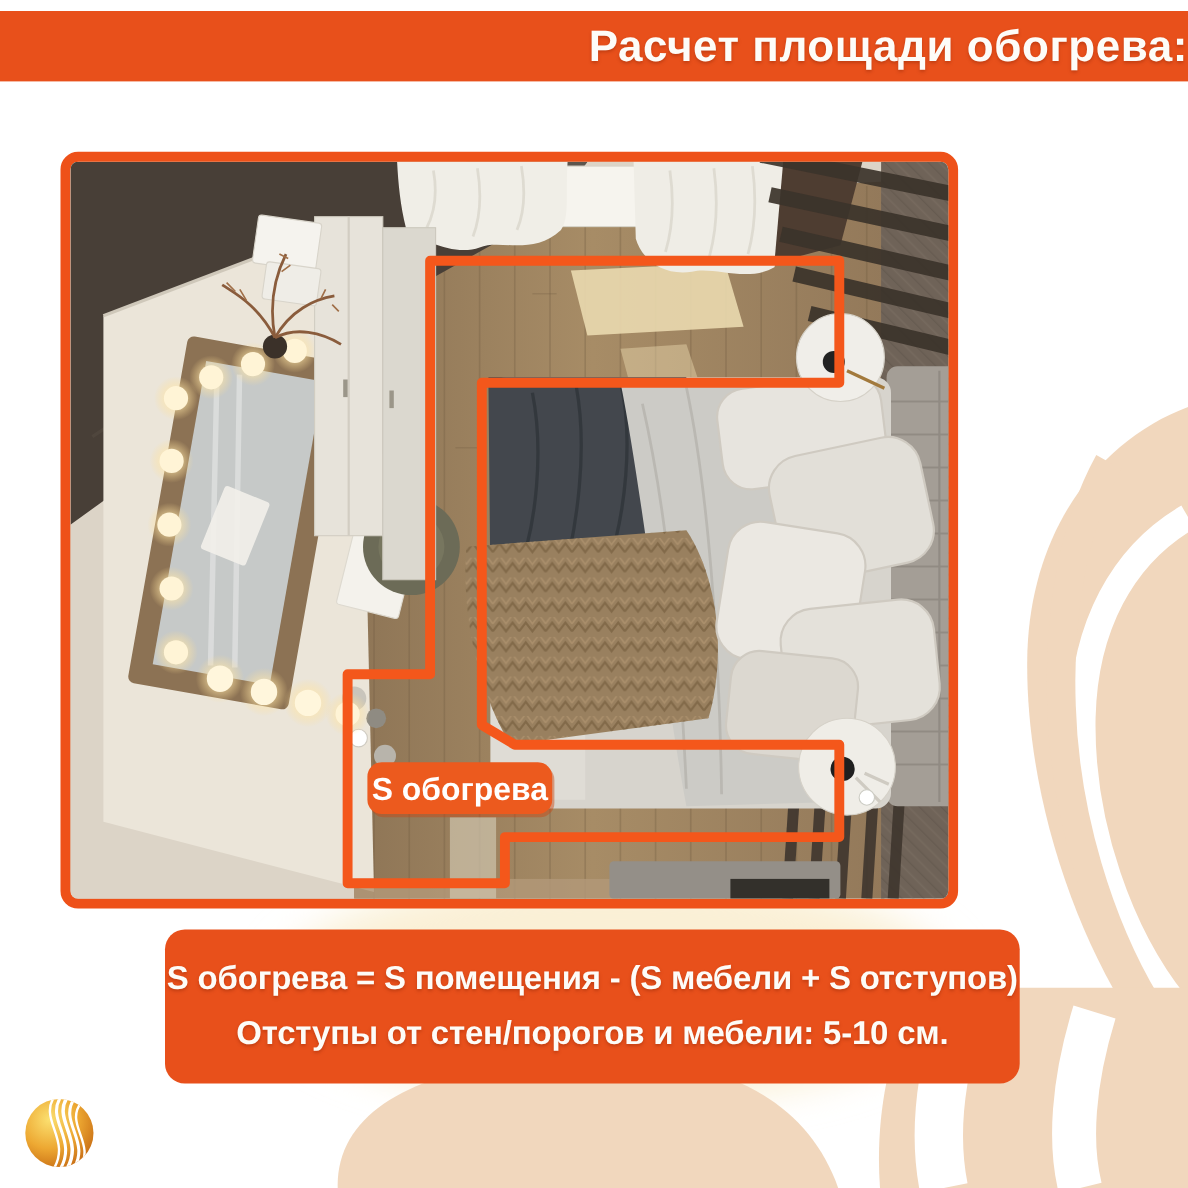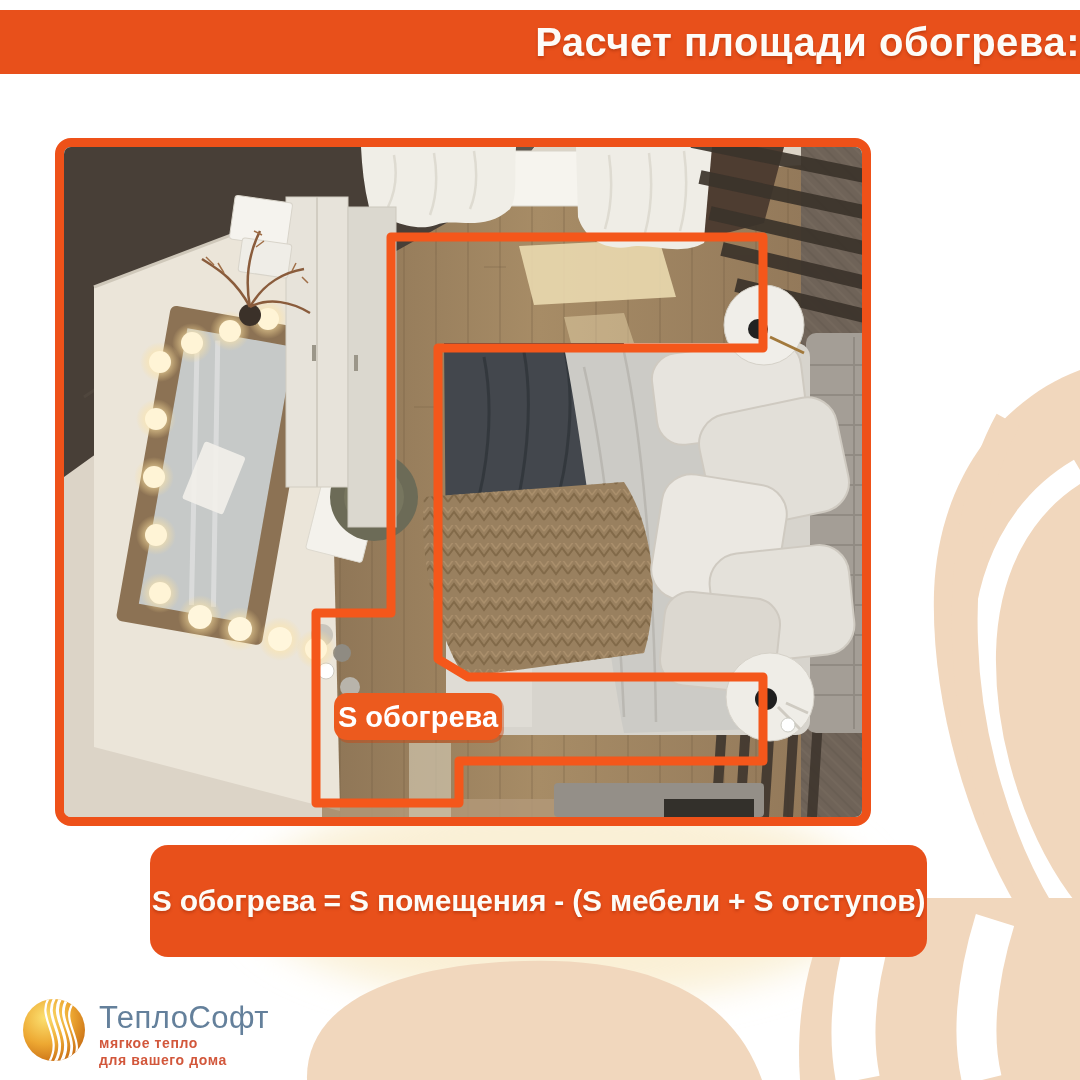--- a/index.html
+++ b/index.html
@@ -16,21 +16,21 @@
     color:#FDFCF8;font-size:40px;font-weight:bold;letter-spacing:.5px;
     text-shadow:0 2px 3px rgba(120,30,0,.35);
   }
   .photo-frame{
     position:absolute;left:55px;top:138px;width:816px;height:688px;
     border:9px solid #EE5119;border-radius:16px;box-sizing:border-box;
     overflow:hidden;z-index:1;background:#DCD4C7;
   }
   .room-svg{display:block;width:944px;height:670px;}
   .formula-box{
-    position:absolute;left:150px;top:845px;width:777px;height:112px;
+    position:absolute;left:150px;top:845px;width:777px;height:140px;
     background:#E8501B;border-radius:18px;z-index:2;
     display:flex;flex-direction:column;align-items:center;justify-content:center;
   }
   .formula-line{
     color:#FDFCF8;font-weight:bold;font-size:30px;line-height:50px;white-space:nowrap;
     text-shadow:0 2px 3px rgba(120,30,0,.35);letter-spacing:-.2px;
   }
   .logo{position:absolute;left:22px;top:998px;display:flex;gap:13px;z-index:2;align-items:flex-start;}
   .logo-sphere{width:64px;height:64px;flex:0 0 auto;}
   .logo-text{display:flex;flex-direction:column;padding-top:3px;}
@@ -286,20 +286,21 @@
       <g>
         <rect x="272" y="549" width="168" height="47" rx="13" fill="#C9440F" opacity="0.45"></rect>
         <rect x="270" y="546" width="168" height="47" rx="13" fill="#EC5A1E"></rect>
         <text x="354" y="580" text-anchor="middle" font-family="Liberation Sans, sans-serif" font-size="29" font-weight="bold" fill="#FFFFFF">S обогрева</text>
       </g>
     </svg>
   </div>
 
   <div class="formula-box">
     <div class="formula-line">S обогрева = S помещения - (S мебели + S отступов)</div>
+    <div class="formula-line">Отступы от стен/порогов и мебели: 5-10 см.</div>
   </div>
 
   <div class="logo">
     <svg class="logo-sphere" viewBox="0 0 64 64">
       <defs>
         <radialGradient id="gold" cx="0.35" cy="0.3" r="0.95">
           <stop offset="0" stop-color="#FBE070"></stop>
           <stop offset="0.45" stop-color="#EDA832"></stop>
           <stop offset="0.8" stop-color="#C96F15"></stop>
           <stop offset="1" stop-color="#8F4A10"></stop>
@@ -310,20 +311,15 @@
       </defs>
       <circle cx="32" cy="32" r="31" fill="url(#gold)"></circle>
       <g clip-path="url(#sphereClip)" stroke="#FFFFFF" fill="none">
         <path d="M28 -2 C 12 20 44 38 26 66" stroke-width="2.2"></path>
         <path d="M34 -2 C 18 20 50 38 32 66" stroke-width="2.8"></path>
         <path d="M40 -2 C 24 20 56 38 38 66" stroke-width="3.2"></path>
         <path d="M46 0 C 30 22 62 40 44 66" stroke-width="2.8"></path>
         <path d="M52 4 C 36 24 66 42 50 64" stroke-width="2.2"></path>
       </g>
     </svg>
-    <div class="logo-text">
-      <span class="logo-company">ТеплоСофт</span>
-      <span class="logo-tagline">мягкое тепло</span>
-      <span class="logo-tagline">для вашего дома</span>
-    </div>
   </div>
 
 </div>
 
 </body></html>

